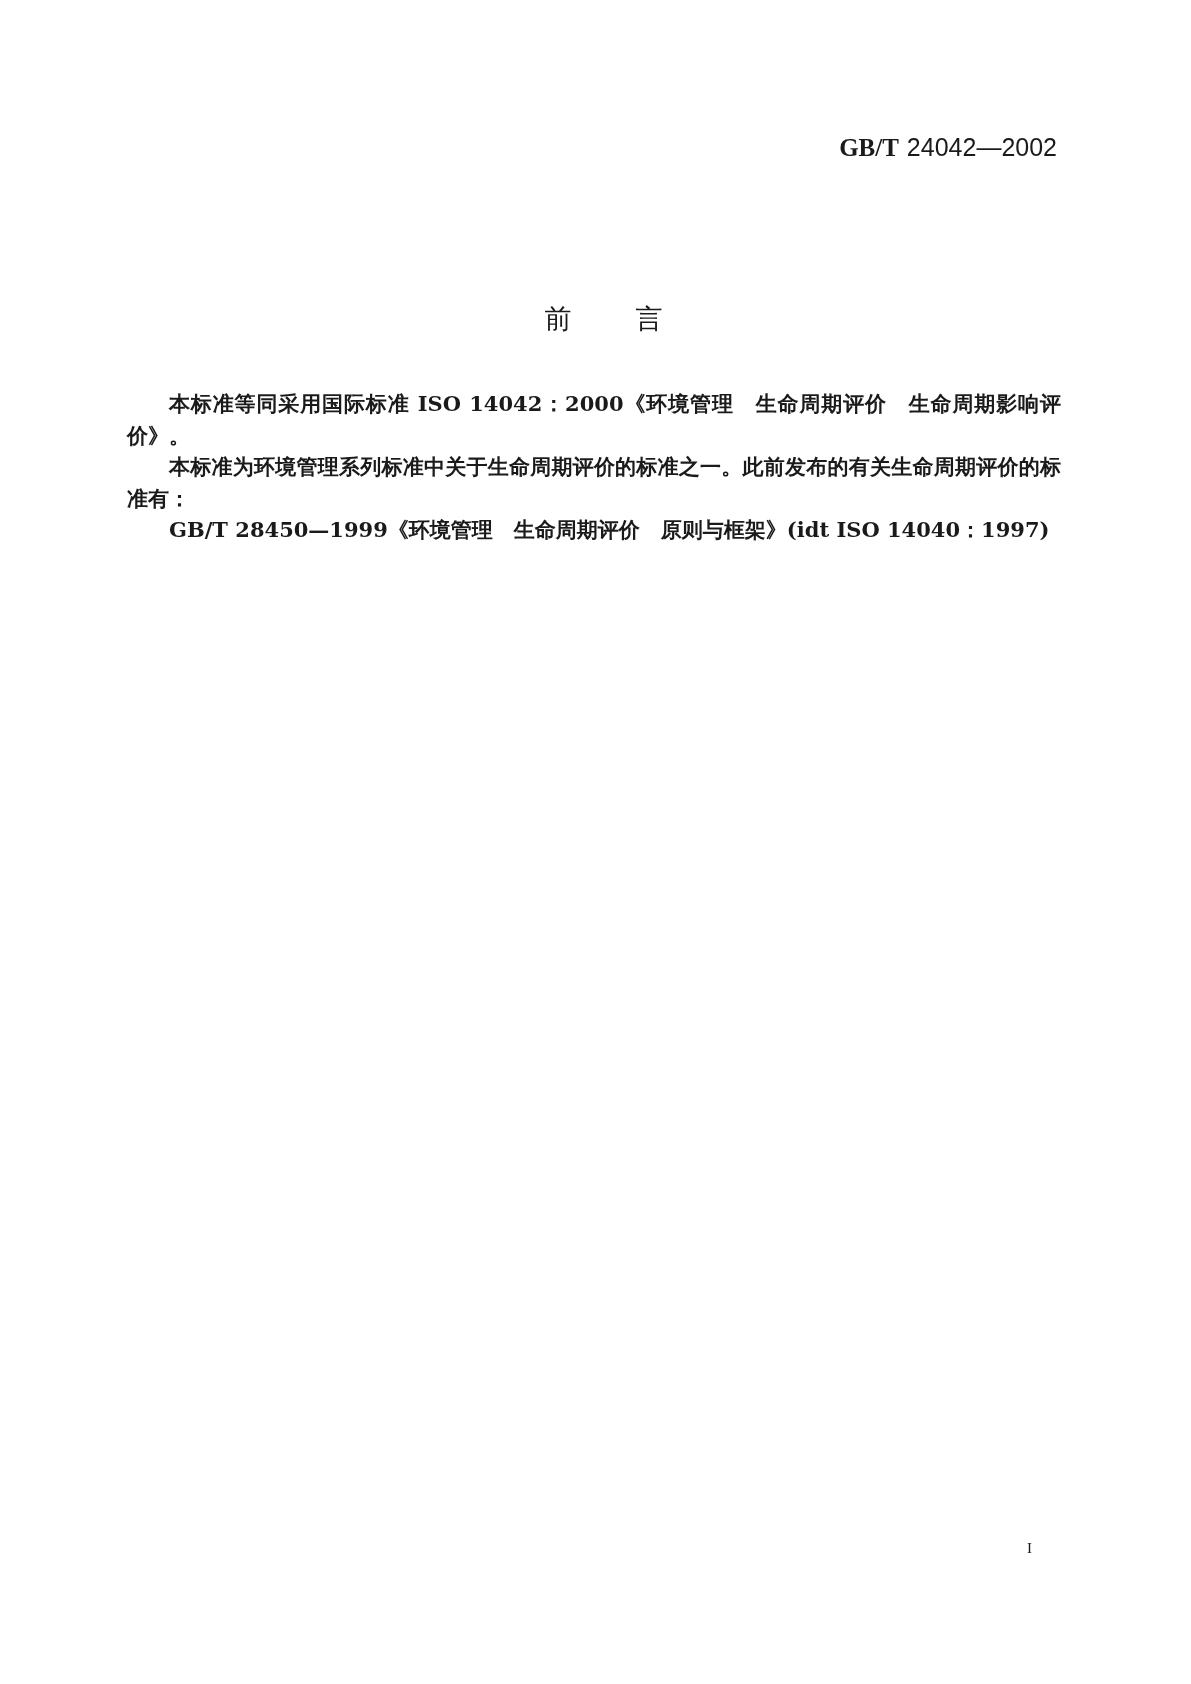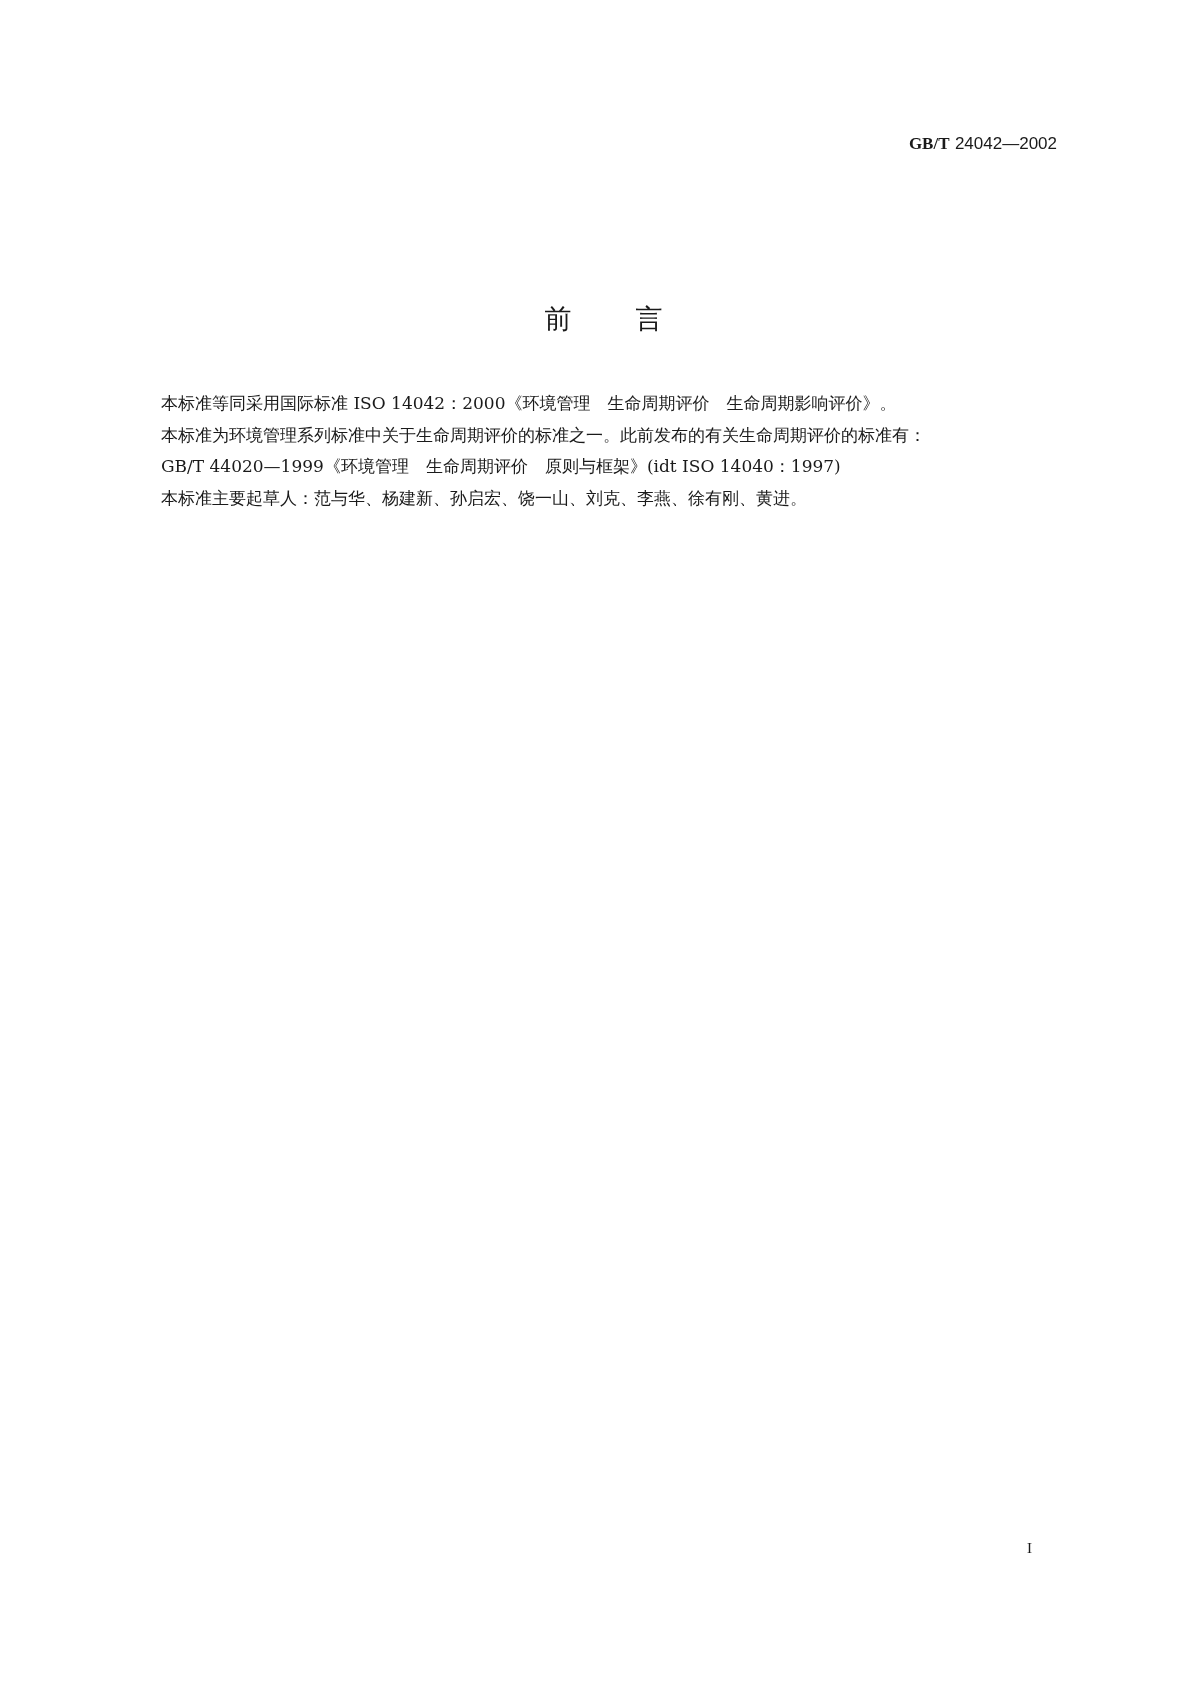--- a/index.html
+++ b/index.html
@@ -3,49 +3,48 @@
 <meta charset="utf-8">
 <style>
   html, body { margin: 0; padding: 0; background: #ffffff; }
   body {
     width: 1191px; height: 1684px; position: relative; overflow: hidden;
     font-family: "DejaVu Serif", "Liberation Serif", serif;
     color: #1a1a1a;
   }
   .std-no {
     position: absolute; top: 133px; right: 134px;
-    font-size: 17px; white-space: nowrap;
+    font-size: 25px; white-space: nowrap;
   }
   .std-no .prefix { font-family: "Liberation Serif", serif; font-weight: bold; }
   .std-no .num { font-family: "Liberation Sans", sans-serif; font-weight: normal; }
   .title {
     position: absolute; top: 283px; left: 8px; width: 1191px; text-align: center;
     font-family: "DejaVu Sans", sans-serif; font-size: 27px; font-weight: normal;
     letter-spacing: 64px; text-indent: 64px;
   }
   .body {
     position: absolute; top: 388px; left: 127px; width: 934px;
-    font-size: 17px; line-height: 31.5px;
+    font-size: 21px; line-height: 31.5px; font-weight: bold;
   }
   .body p { margin: 0; text-indent: 2em; text-align: justify; }
   .page-no {
     position: absolute; top: 1540px; left: 1027px;
     font-size: 15px; font-family: "Liberation Serif", serif;
   }
 </style>
 </head>
 <body>
 
 <div class="std-no">
   <span class="prefix">GB/T</span>
   <span class="num">24042—2002</span>
 </div>
 
 <h1 class="title">前言</h1>
 
 <div class="body">
   <p>本标准等同采用国际标准 ISO 14042：2000《环境管理　生命周期评价　生命周期影响评价》。</p>
   <p>本标准为环境管理系列标准中关于生命周期评价的标准之一。此前发布的有关生命周期评价的标准有：</p>
-  <p>GB/T 44020—1999《环境管理　生命周期评价　原则与框架》(idt ISO 14040：1997)</p>
-  <p>本标准主要起草人：范与华、杨建新、孙启宏、饶一山、刘克、李燕、徐有刚、黄进。</p>
+  <p>GB/T 28450—1999《环境管理　生命周期评价　原则与框架》(idt ISO 14040：1997)</p>
 </div>
 
 <div class="page-no">I</div>
 
 </body></html>

